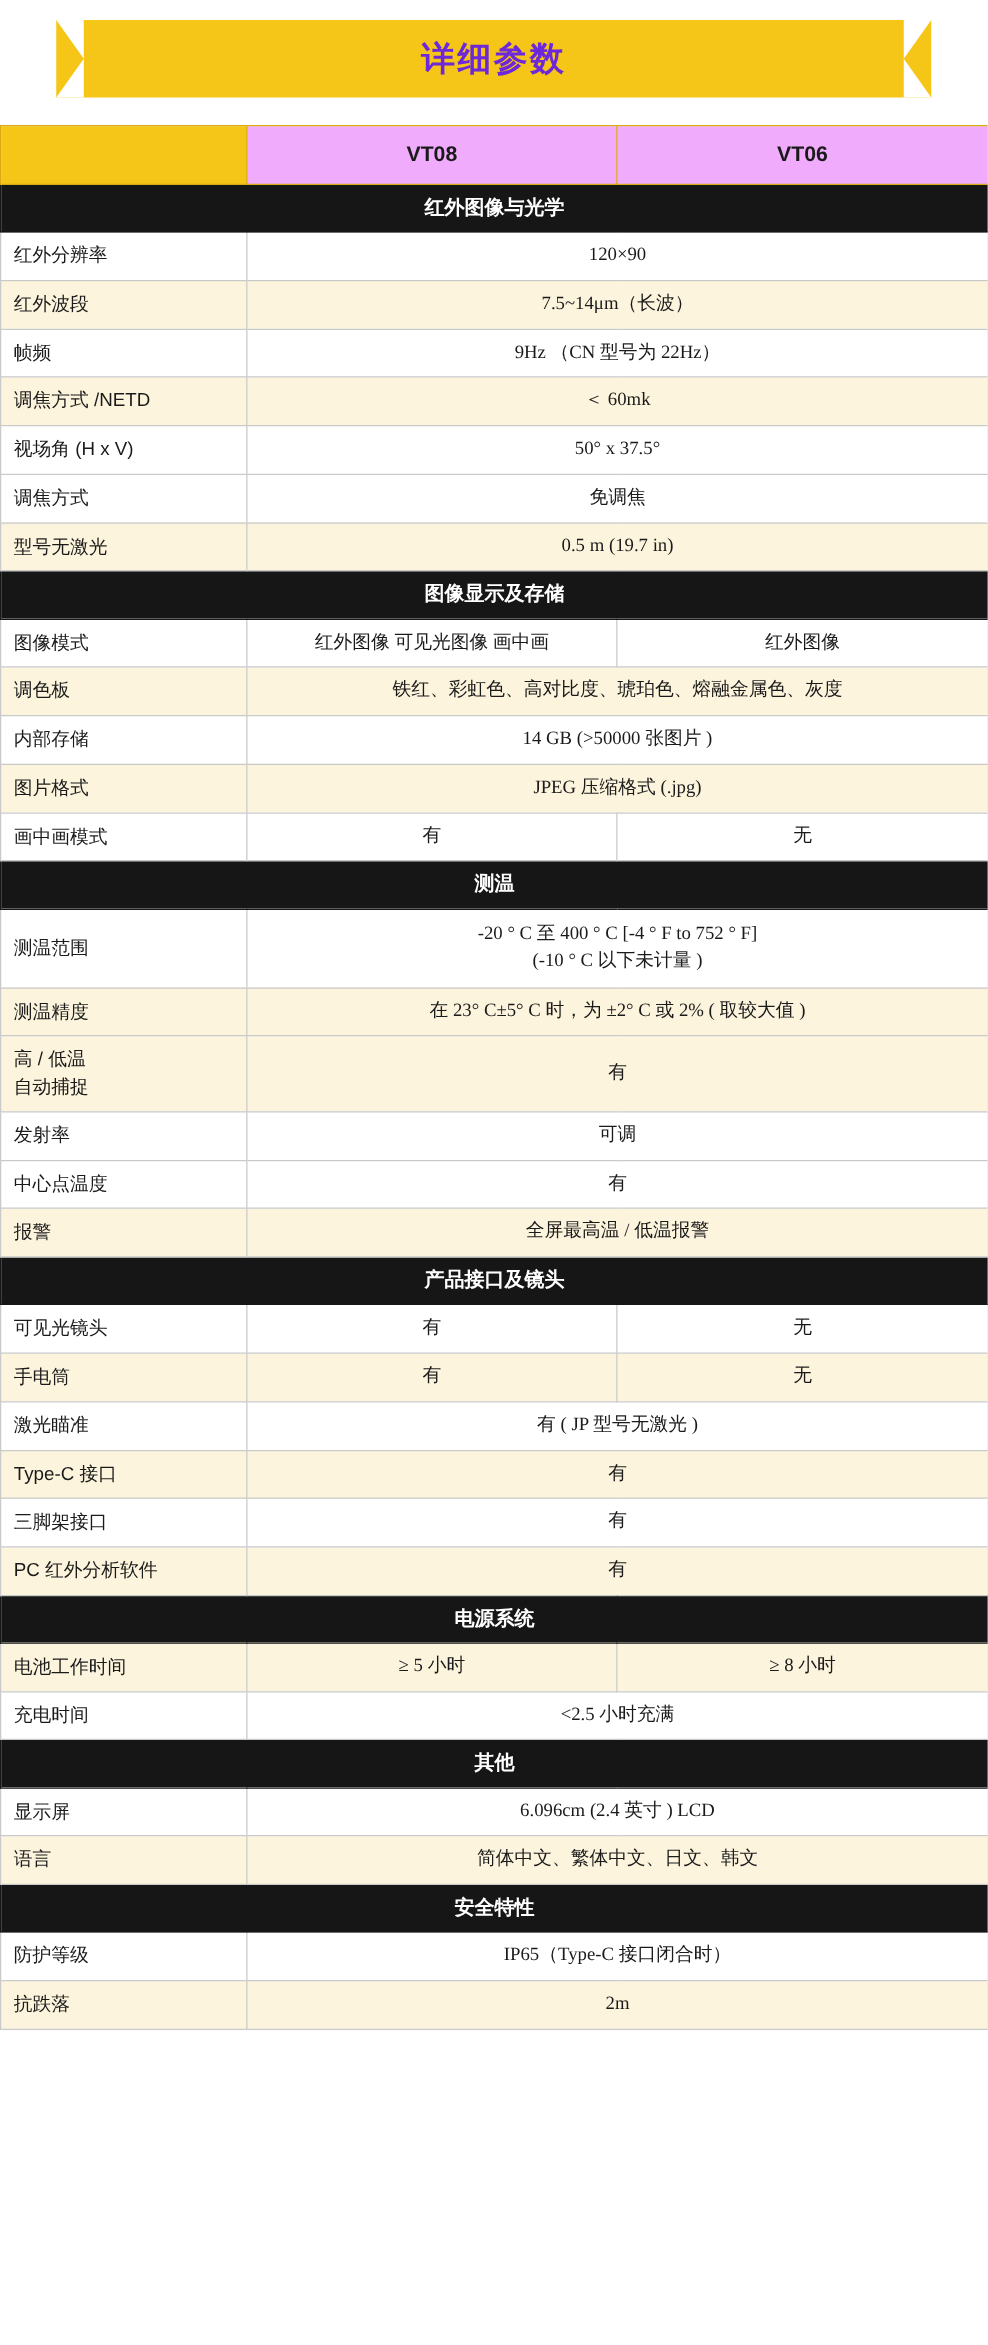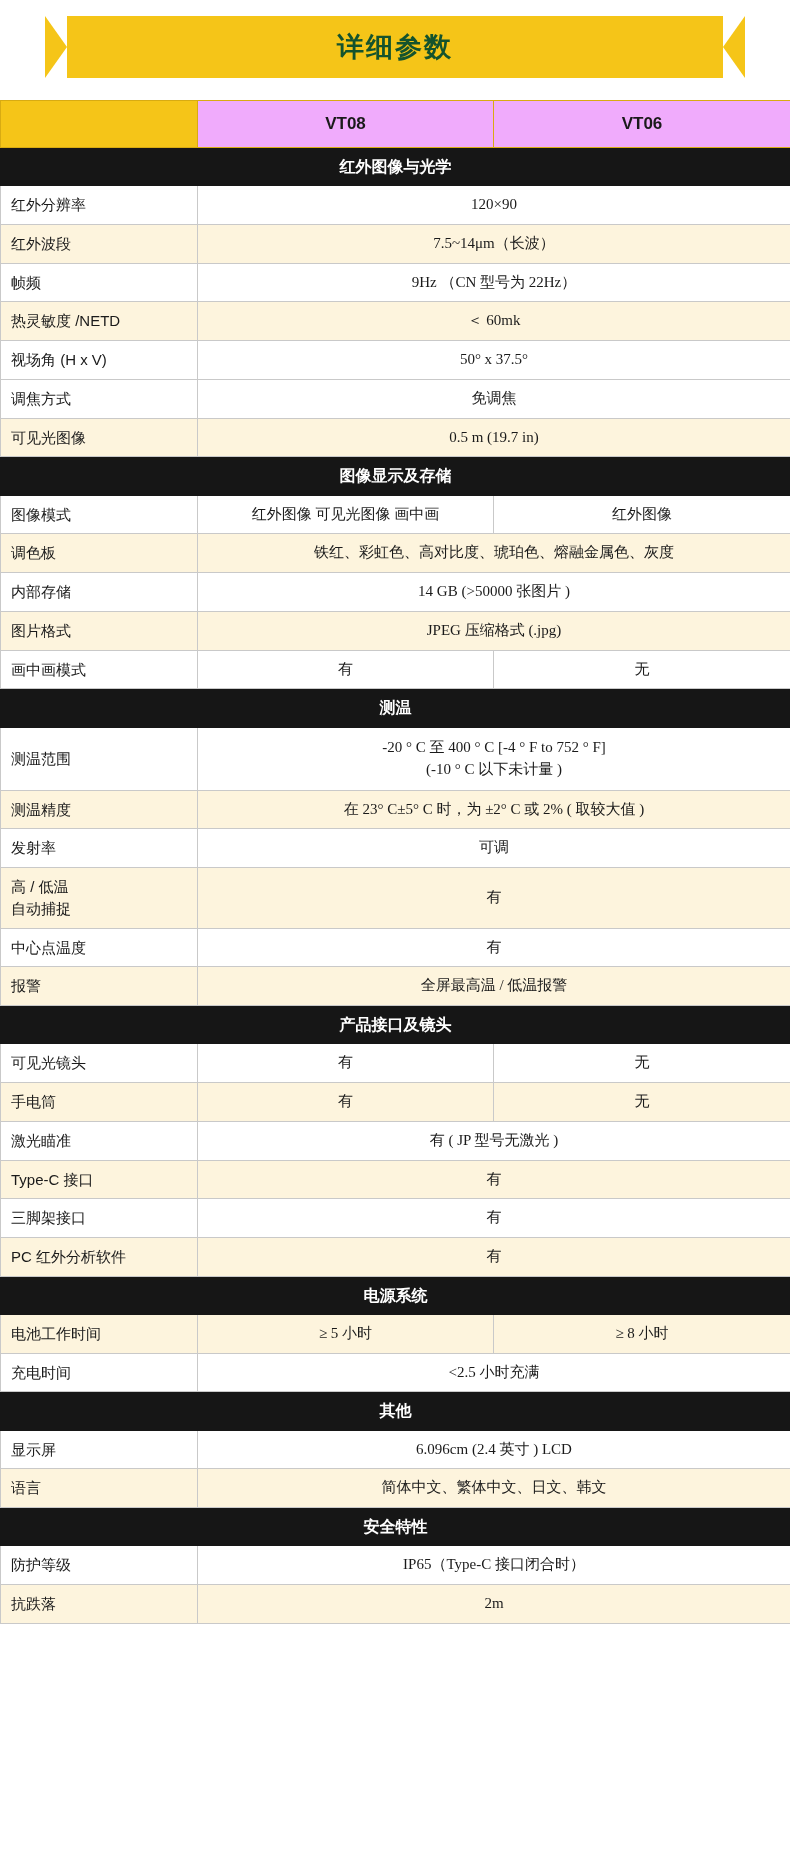--- a/index.html
+++ b/index.html
@@ -52,21 +52,21 @@
   .banner:after {
     right: 0;
     border-right: 22px solid transparent;
   }
   .banner-title {
     position: relative;
     z-index: 2;
     font-size: 27px;
     font-weight: bold;
     letter-spacing: 2px;
-    color: #14532d;
+    color: #6d28d9;
   }
 
   
   table.spec {
     width: 790px;
     border-collapse: collapse;
     table-layout: fixed;
     font-size: 15px;
   }
   table.spec col.c0 { width: 197px; }
@@ -163,33 +163,33 @@
         </tr>
         <tr class="data-row alt">
           <td class="label">红外波段</td>
           <td class="value" colspan="2">7.5~14μm（长波）</td>
         </tr>
         <tr class="data-row">
           <td class="label">帧频</td>
           <td class="value" colspan="2">9Hz （CN 型号为 22Hz）</td>
         </tr>
         <tr class="data-row alt">
-          <td class="label">热灵敏度 /NETD</td>
+          <td class="label">调焦方式 /NETD</td>
           <td class="value" colspan="2">＜ 60mk</td>
         </tr>
         <tr class="data-row">
           <td class="label">视场角 (H x V)</td>
           <td class="value" colspan="2">50° x 37.5°</td>
         </tr>
         <tr class="data-row">
           <td class="label">调焦方式</td>
           <td class="value" colspan="2">免调焦</td>
         </tr>
         <tr class="data-row alt">
-          <td class="label">可见光图像</td>
+          <td class="label">型号无激光</td>
           <td class="value" colspan="2">0.5 m (19.7 in)</td>
         </tr>
         <tr class="section-row">
           <td colspan="3">图像显示及存储</td>
         </tr>
         <tr class="data-row">
           <td class="label">图像模式</td>
           <td class="value">红外图像  可见光图像  画中画</td>
           <td class="value">红外图像</td>
         </tr>
@@ -217,28 +217,28 @@
           <td class="label">测温范围</td>
           <td class="value multi tall" colspan="2">
             <span class="sub">-20 ° C 至 400 ° C  [-4 ° F to 752 ° F]</span>
             <span class="sub">(-10 ° C 以下未计量 )</span>
           </td>
         </tr>
         <tr class="data-row alt">
           <td class="label">测温精度</td>
           <td class="value" colspan="2">在 23° C±5° C 时，为 ±2° C 或 2% ( 取较大值 )</td>
         </tr>
+        <tr class="data-row alt">
+          <td class="label">高 / 低温
+自动捕捉</td>
+          <td class="value" colspan="2">有</td>
+        </tr>
         <tr class="data-row">
           <td class="label">发射率</td>
           <td class="value" colspan="2">可调</td>
-        </tr>
-        <tr class="data-row alt">
-          <td class="label">高 / 低温
-自动捕捉</td>
-          <td class="value" colspan="2">有</td>
         </tr>
         <tr class="data-row">
           <td class="label">中心点温度</td>
           <td class="value" colspan="2">有</td>
         </tr>
         <tr class="data-row alt">
           <td class="label">报警</td>
           <td class="value" colspan="2">全屏最高温 / 低温报警</td>
         </tr>
         <tr class="section-row">

